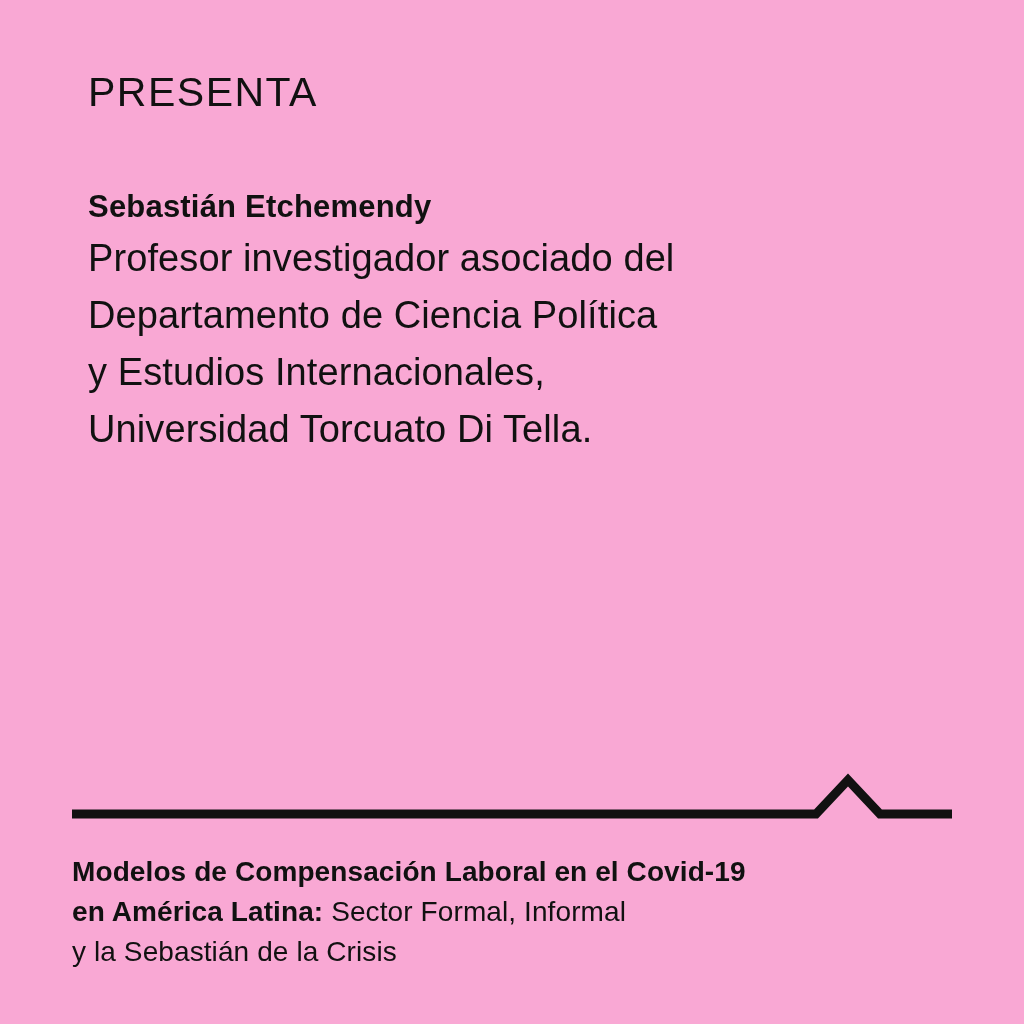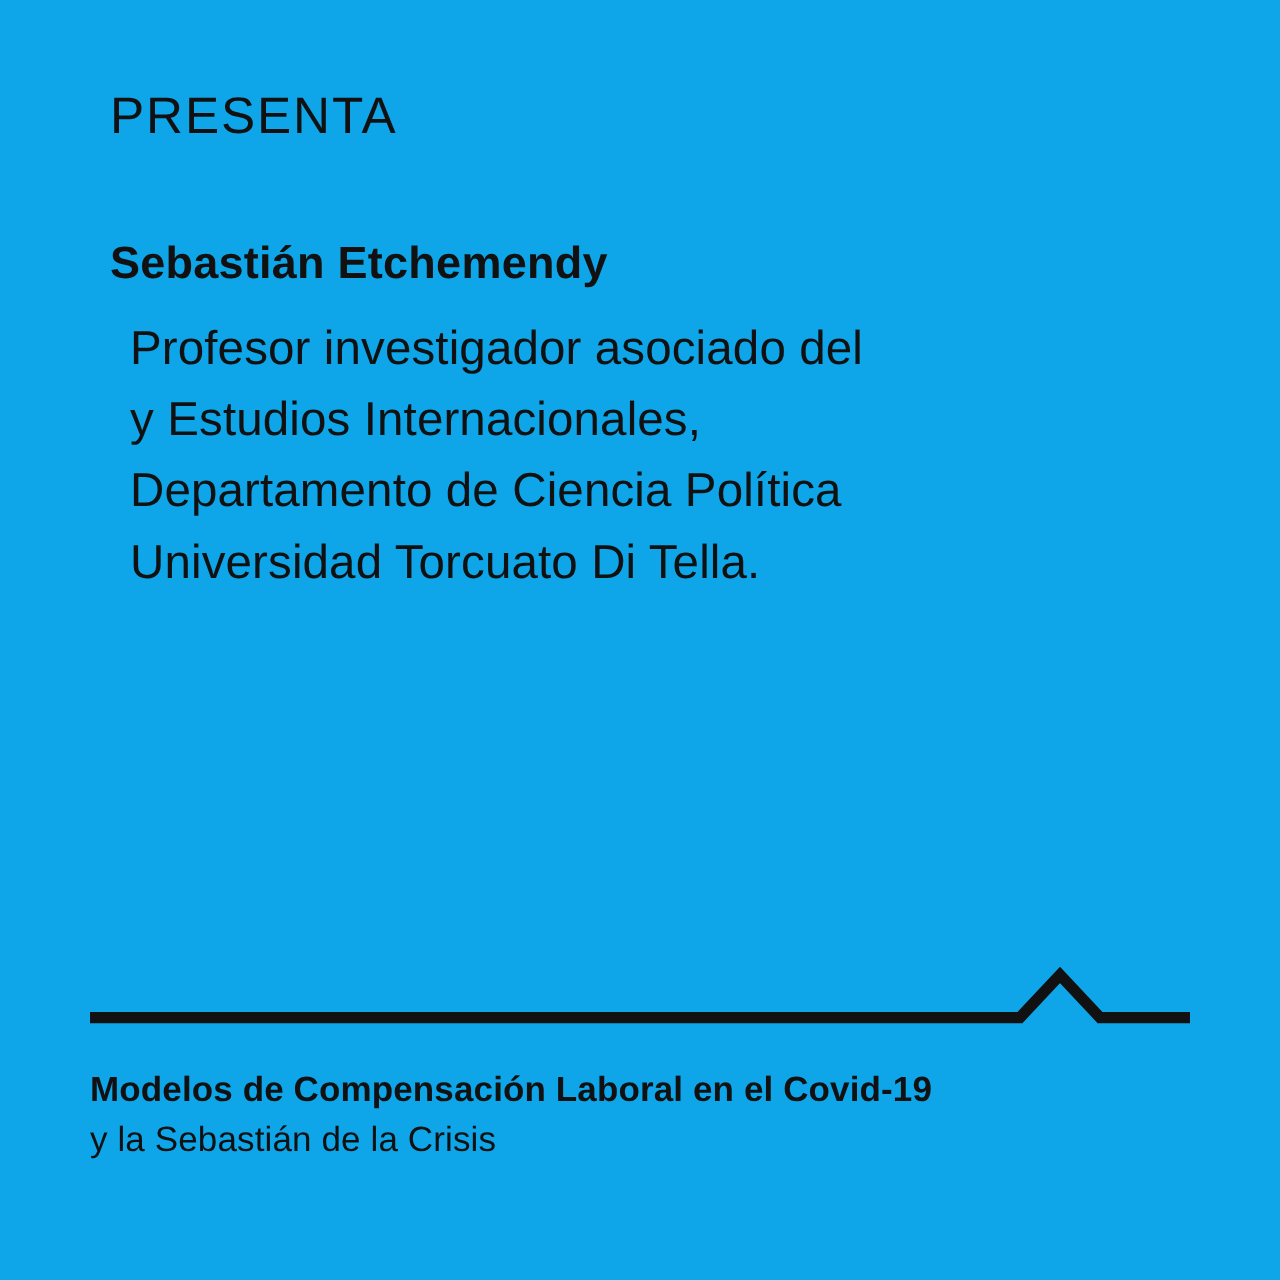--- a/index.html
+++ b/index.html
@@ -9,21 +9,21 @@
   body {
     width: 1024px;
     height: 1024px;
     overflow: hidden;
     font-family: "Liberation Sans", sans-serif;
   }
   .poster {
     position: relative;
     width: 1024px;
     height: 1024px;
-    background: #0ea5e9;
+    background: #f9a8d4;
     box-sizing: border-box;
   }
 
   
   .kicker {
     position: absolute;
     left: 88px;
     top: 72px;
     font-size: 41px;
     letter-spacing: 1.5px;
@@ -32,32 +32,32 @@
     line-height: 1;
   }
 
   .speaker-block {
     position: absolute;
     left: 88px;
     top: 186px;
     color: #111111;
   }
   .speaker-name {
-    font-size: 36px;
+    font-size: 31px;
     font-weight: 700;
     line-height: 1.35;
     letter-spacing: 0.2px;
     margin: 0 0 2px 0;
   }
   .speaker-affiliation {
     font-size: 38px;
     font-weight: 400;
     line-height: 1.5;
     letter-spacing: 0.1px;
-    margin: 16px;
+    margin: 0;
   }
   .speaker-affiliation .line {
     display: block;
     white-space: pre;
   }
 
   
   .divider {
     position: absolute;
     left: 72px;
@@ -97,30 +97,31 @@
 <body>
 
 <div class="poster">
 
   <div class="kicker">PRESENTA</div>
 
   <div class="speaker-block">
     <div class="speaker-name">Sebastián Etchemendy</div>
     <div class="speaker-affiliation">
       <span class="line">Profesor investigador asociado del</span>
+      <span class="line">Departamento de Ciencia Política</span>
       <span class="line">y Estudios Internacionales,</span>
-      <span class="line">Departamento de Ciencia Política</span>
       <span class="line">Universidad Torcuato Di Tella.</span>
     </div>
   </div>
 
   <div class="divider">
     <svg viewBox="0 0 880 60" xmlns="http://www.w3.org/2000/svg">
       <path d="M0 44 L744 44 L776 10 L808 44 L880 44" fill="none" stroke="#111111" stroke-width="9" stroke-linejoin="miter" stroke-linecap="butt"></path>
     </svg>
   </div>
 
   <div class="talk-title">
     <span class="ln b">Modelos de Compensación Laboral en el Covid-19</span>
+    <span class="ln"><span class="b">en América Latina:</span><span class="r"> Sector Formal, Informal</span></span>
     <span class="ln r">y la Sebastián de la Crisis</span>
   </div>
 
 </div>
 
 </body></html>

